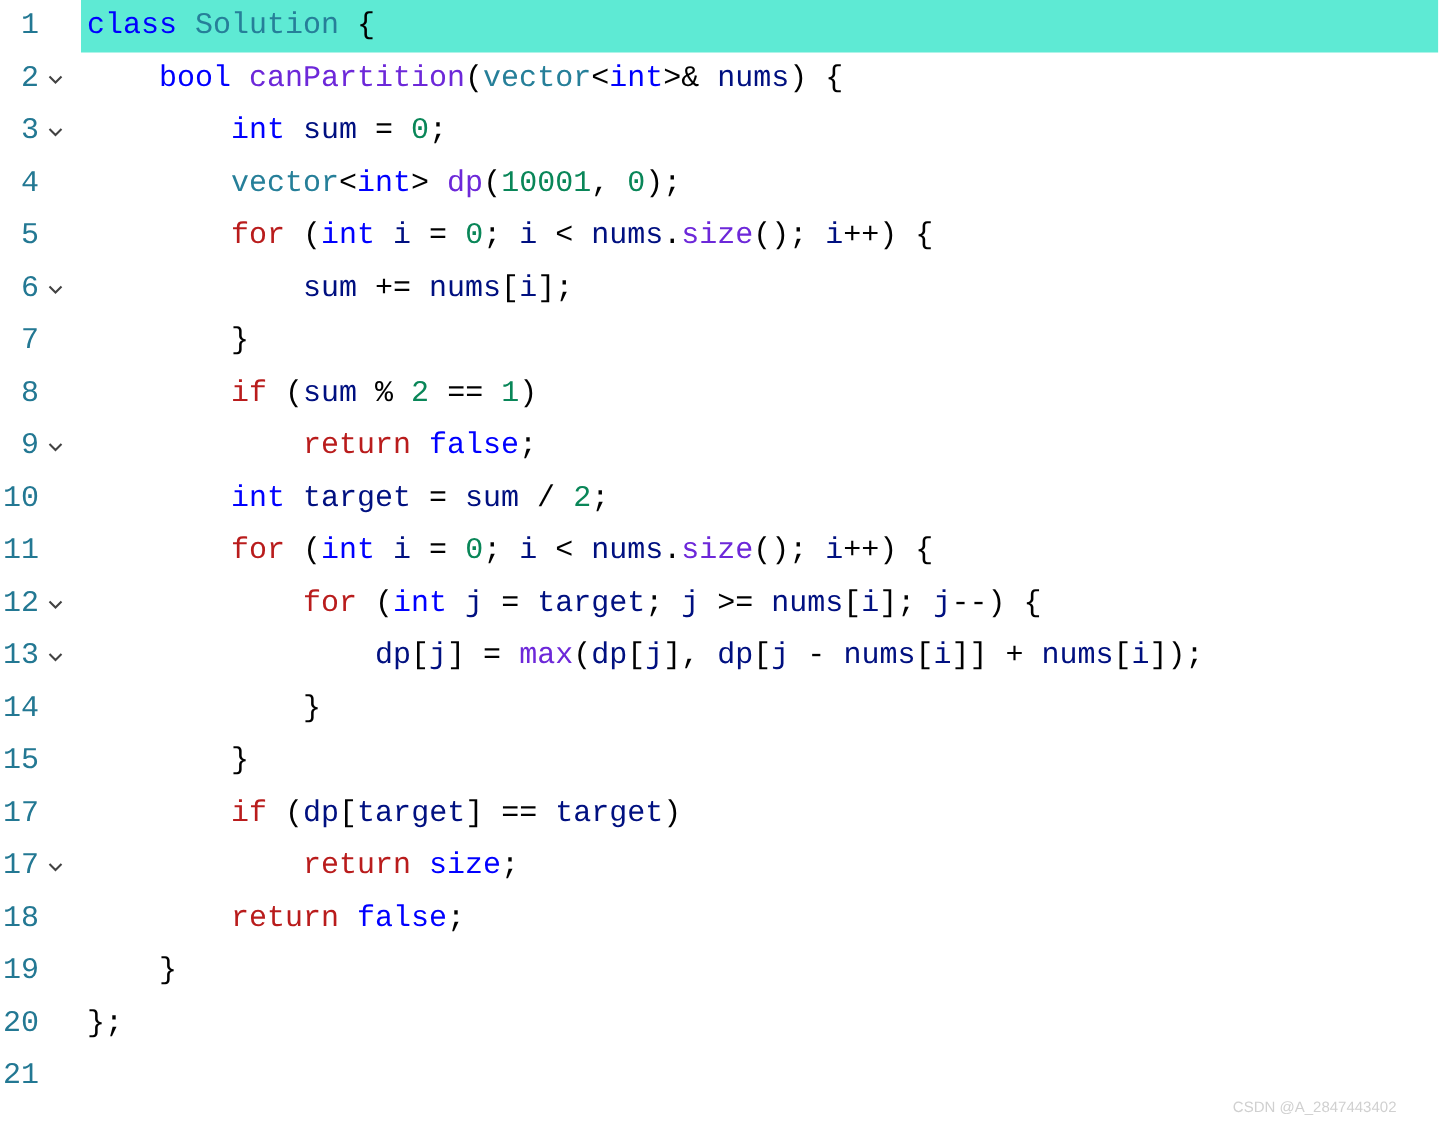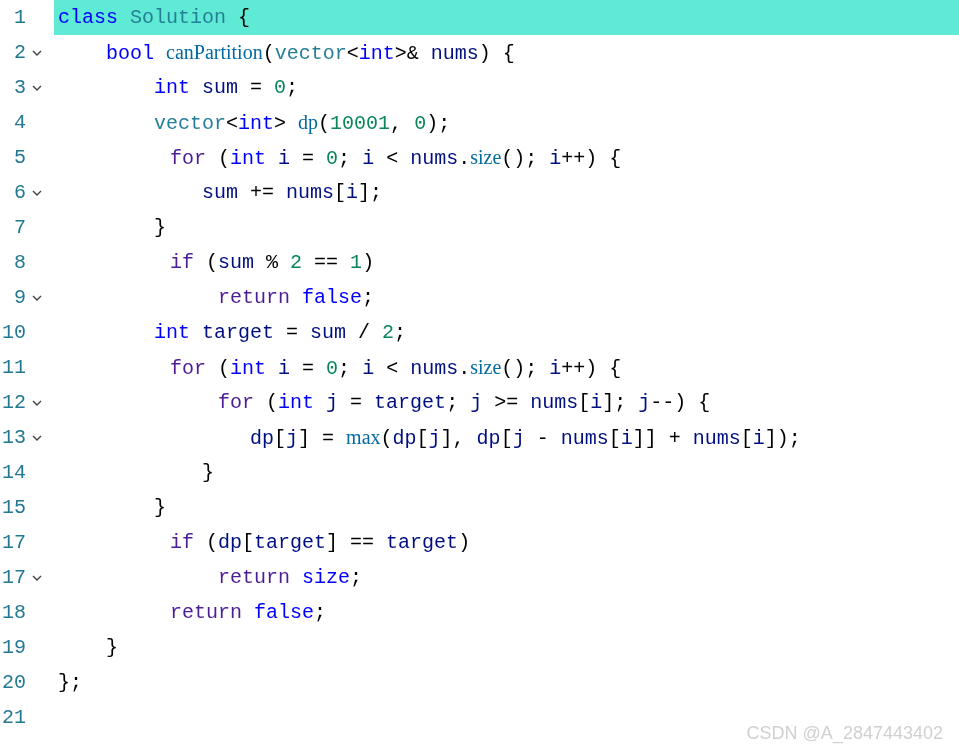--- a/index.html
+++ b/index.html
@@ -53,32 +53,32 @@
   height: 35px;
   line-height: 35px;
   white-space: pre;
   padding-left: 4px;
 }
 .code-line.highlighted {
   background: #5eead4;
 }
 .kw { color: #0000ff; }
 .type { color: #267f99; }
-.fn { color: #0369a1; font-family: Liberation Serif, serif; }
-.ctrl { color: #4c1d95; margin-left: 16px; }
+.fn { color: #6d28d9; }
+.ctrl { color: #b91c1c; }
 .num { color: #098658; }
 .var { color: #001080; font-family: Liberation Mono, monospace; }
 .op { color: #000000; }
 .punct { color: #000000; }
 .watermark {
   position: absolute;
   bottom: 8px;
-  right: 16px;
+  right: 28px;
   color: #d0d0d0;
-  font-size: 18px;
+  font-size: 10px;
   font-family: Arial, sans-serif;
 }
 </style>
 </head>
 <body>
 
 <div class="editor">
   <div class="gutter" id="gutter">
       <div class="gutter-line">
         <span class="line-number">1</span>

